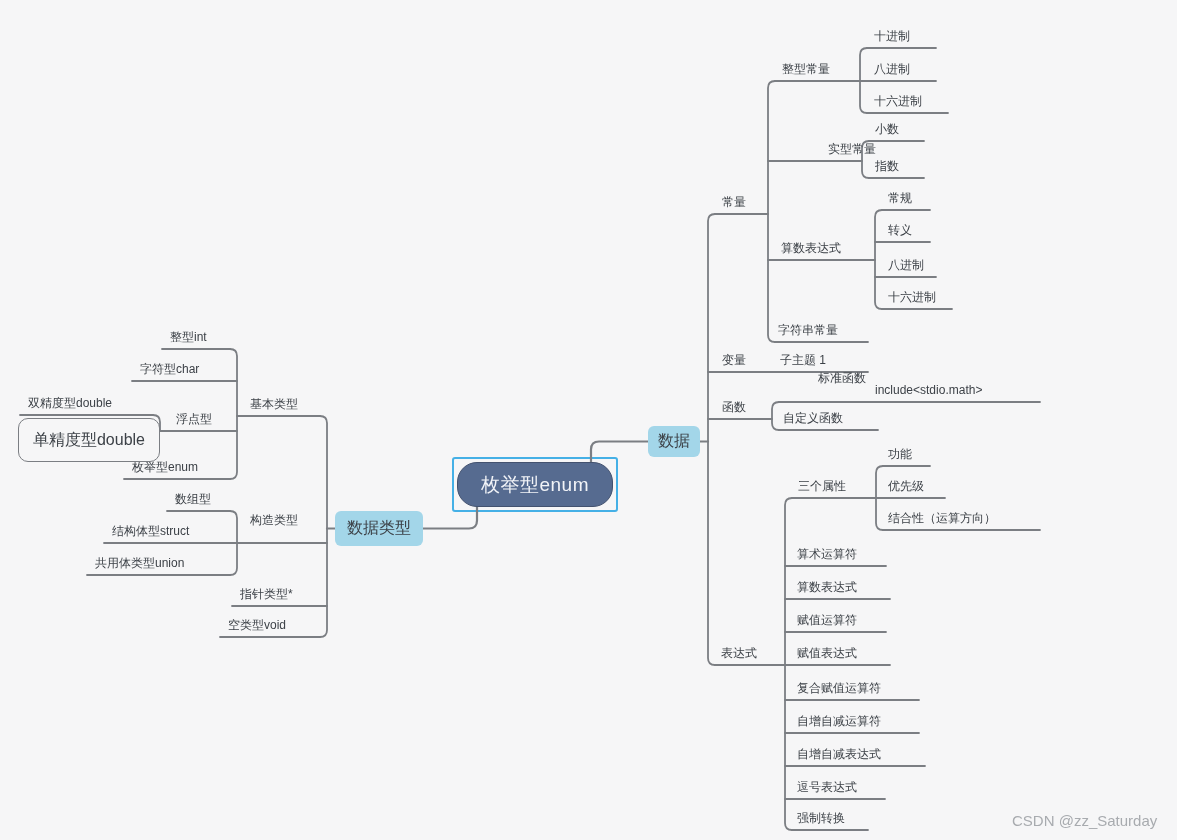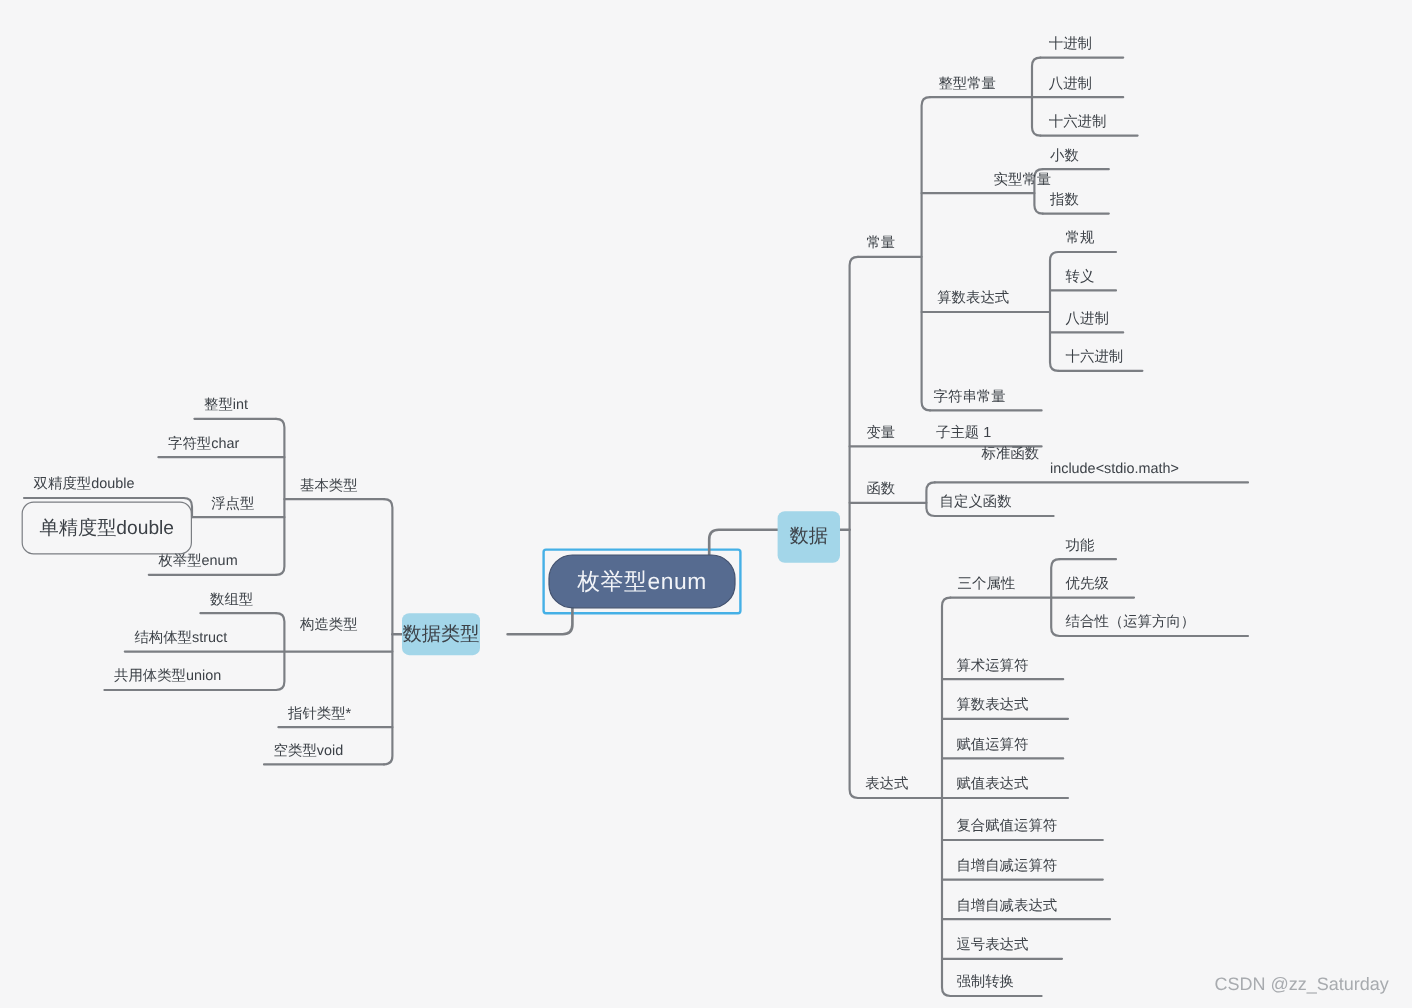--- a/index.html
+++ b/index.html
@@ -77,19 +77,19 @@
       <div class="topic-label" style="left: 140px; top: 359px; color: rgb(60, 65, 71); text-align: center;">字符型char</div>
       <div class="topic-label" style="left: 176px; top: 409px; color: rgb(60, 65, 71);">浮点型</div>
       <div class="topic-label" style="left: 28px; top: 393px; color: rgb(60, 65, 71);">双精度型double</div>
       <div class="topic-label" style="left: 132px; top: 457px; color: rgb(60, 65, 71);">枚举型enum</div>
       <div class="topic-label" style="left: 250px; top: 510px; color: rgb(60, 65, 71);">构造类型</div>
       <div class="topic-label" style="left: 175px; top: 489px; color: rgb(60, 65, 71);">数组型</div>
       <div class="topic-label" style="left: 112px; top: 521px; color: rgb(60, 65, 71);">结构体型struct</div>
       <div class="topic-label" style="left: 95px; top: 553px; color: rgb(60, 65, 71);">共用体类型union</div>
       <div class="topic-label" style="left: 240px; top: 584px; color: rgb(60, 65, 71);">指针类型*</div>
       <div class="topic-label" style="left: 228px; top: 615px; color: rgb(60, 65, 71);">空类型void</div>
-      <div class="boxnode" style="left: 648px; top: 426px; width: 52px; height: 43px; border-radius: 6px; font-size: 16px; background: rgb(163, 214, 233); color: rgb(60, 65, 71);">数据</div>
-      <div class="boxnode" style="left: 335px; top: 511px; width: 65px; height: 35px; border-radius: 6px; font-size: 16px; background: rgb(163, 214, 233); color: rgb(60, 65, 71);">数据类型</div>
+      <div class="boxnode" style="left: 648px; top: 426px; width: 52px; height: 31px; border-radius: 6px; font-size: 16px; background: rgb(163, 214, 233); color: rgb(60, 65, 71);">数据</div>
+      <div class="boxnode" style="left: 335px; top: 511px; width: 88px; height: 35px; border-radius: 6px; font-size: 16px; background: rgb(163, 214, 233); color: rgb(60, 65, 71);">数据类型</div>
       <div class="boxnode" style="left: 18px; top: 418px; width: 142px; height: 44px; border-radius: 10px; font-size: 16px; border: 1.6px solid rgb(123, 126, 131); color: rgb(60, 65, 71);">单精度型double</div>
       <div class="boxnode" style="left: 457px; top: 462px; width: 156px; height: 45px; border-radius: 20px; background: rgb(86, 107, 144); border: 1.5px solid rgb(67, 82, 111); color: rgb(242, 244, 248); font-size: 19px; letter-spacing: 0.5px;">枚举型enum</div>
     </div>
   <div id="watermark" style="left: 1012px; top: 812px; color: rgb(168, 171, 175);">CSDN @zz_Saturday</div>
 </div>
 
 </body></html>

